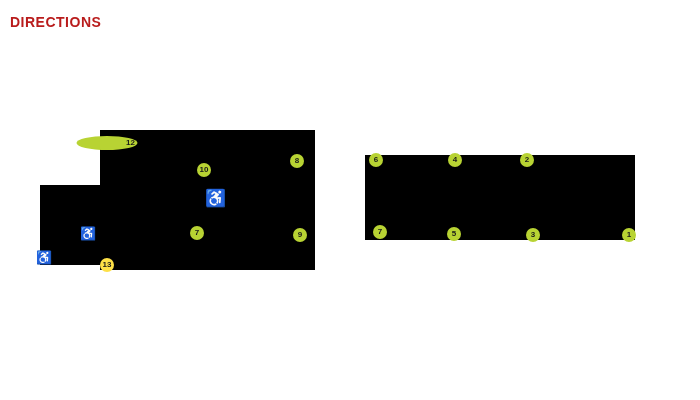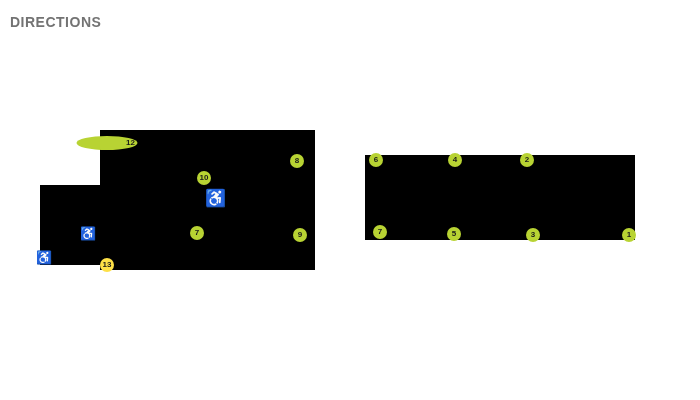--- a/index.html
+++ b/index.html
@@ -43,27 +43,27 @@
     position: absolute;
     transform: translate(-50%, -50%);
     line-height: 1;
     user-select: none;
   }
 </style>
 </head>
 <body>
 
 <div class="stage">
-  <h1 class="page-title" style="color: #737373;">DIRECTIONS</h1>
+  <h1 class="page-title" style="color: #b91c1c;">DIRECTIONS</h1>
   <div class="map-layer" id="map-layer">
       <div class="building" style="left: 100px; top: 130px; width: 215px; height: 140px; background: rgb(0, 0, 0);"></div>
       <div class="building" style="left: 40px; top: 185px; width: 61px; height: 80px; background: rgb(0, 0, 0);"></div>
       <div class="building" style="left: 365px; top: 155px; width: 270px; height: 85px; background: rgb(0, 0, 0);"></div>
       <div class="marker" style="left: 107px; top: 143px; background: rgb(184, 211, 51); color: rgb(26, 26, 26); padding-left: 47px;">12</div>
-      <div class="marker" style="left: 204px; top: 170px; background: rgb(184, 211, 51); color: rgb(26, 26, 26); margin-top: 8px;">10</div>
+      <div class="marker" style="left: 204px; top: 170px; background: rgb(184, 211, 51); color: rgb(26, 26, 26);">10</div>
       <div class="marker" style="left: 297px; top: 161px; background: rgb(184, 211, 51); color: rgb(26, 26, 26);">8</div>
       <div class="marker" style="left: 197px; top: 233px; background: rgb(184, 211, 51); color: rgb(26, 26, 26);">7</div>
       <div class="marker" style="left: 300px; top: 235px; background: rgb(184, 211, 51); color: rgb(26, 26, 26);">9</div>
       <div class="marker" style="left: 107px; top: 265px; background: #fde047; color: rgb(26, 26, 26);">13</div>
       <div class="marker" style="left: 376px; top: 160px; background: rgb(184, 211, 51); color: rgb(26, 26, 26);">6</div>
       <div class="marker" style="left: 455px; top: 160px; background: rgb(184, 211, 51); color: rgb(26, 26, 26);">4</div>
       <div class="marker" style="left: 527px; top: 160px; background: rgb(184, 211, 51); color: rgb(26, 26, 26);">2</div>
       <div class="marker" style="left: 380px; top: 232px; background: rgb(184, 211, 51); color: rgb(26, 26, 26);">7</div>
       <div class="marker" style="left: 454px; top: 234px; background: rgb(184, 211, 51); color: rgb(26, 26, 26);">5</div>
       <div class="marker" style="left: 533px; top: 235px; background: rgb(184, 211, 51); color: rgb(26, 26, 26);">3</div>

